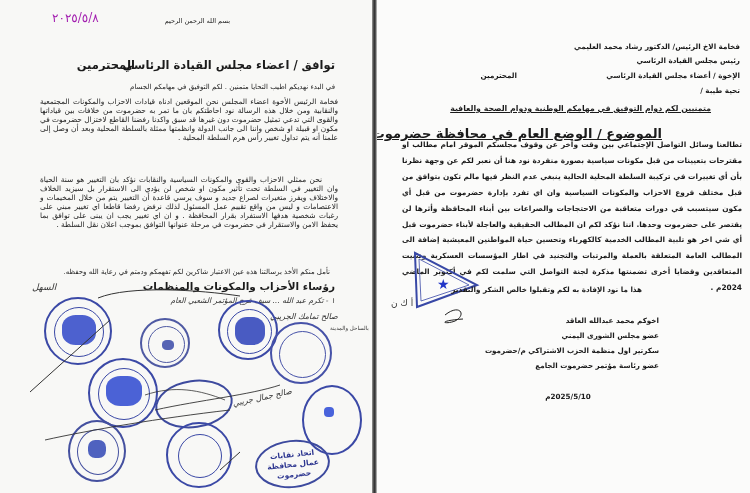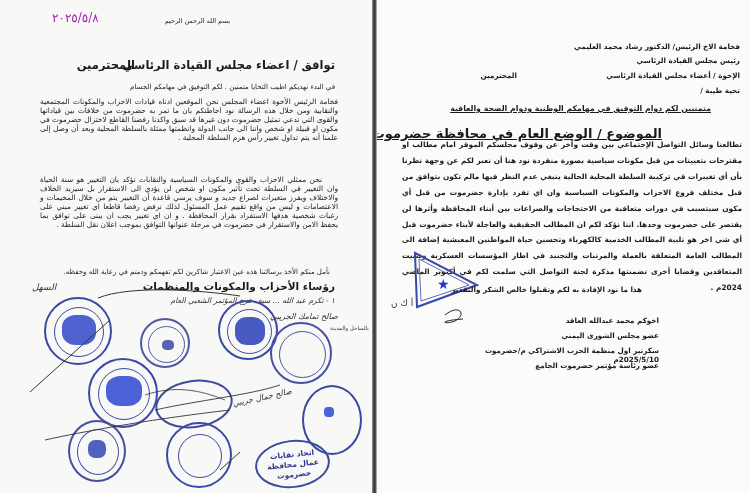--- a/index.html
+++ b/index.html
@@ -120,14 +120,14 @@
     <path d="M40 70 C 55 58, 62 70, 50 76 C 40 80, 30 76, 58 74" stroke="#222" stroke-width="1" fill="none"></path>
   </svg>
   <div class="abs t rtl" style="left:14px; top:298px; font-size:9px; color:#333;">أ ك ن</div>
 
   <div class="abs t smallb rtl" style="left:115px; top:285px; width:150px;">هذا ما نود الإفادة به لكم وتقبلوا خالص الشكر والتقدير</div>
 
   <div class="abs t smallb rtl" style="left:100px; top:316px; width:182px;">اخوكم محمد عبدالله العاقد</div>
   <div class="abs t smallb rtl" style="left:100px; top:331px; width:182px;">عضو مجلس الشورى اليمني</div>
   <div class="abs t smallb rtl" style="left:80px; top:346px; width:202px;">سكرتير اول منظمة الحزب الاشتراكي م/حضرموت</div>
   <div class="abs t smallb rtl" style="left:100px; top:361px; width:182px;">عضو رئاسة مؤتمر حضرموت الجامع</div>
-  <div class="abs t smallb rtl" style="left:100px; top:355px; width:182px;">2025/5/10م</div>
+  <div class="abs t smallb rtl" style="left:100px; top:392px; width:182px;text-align:center;">2025/5/10م</div>
 </div>
 
 </body></html>

